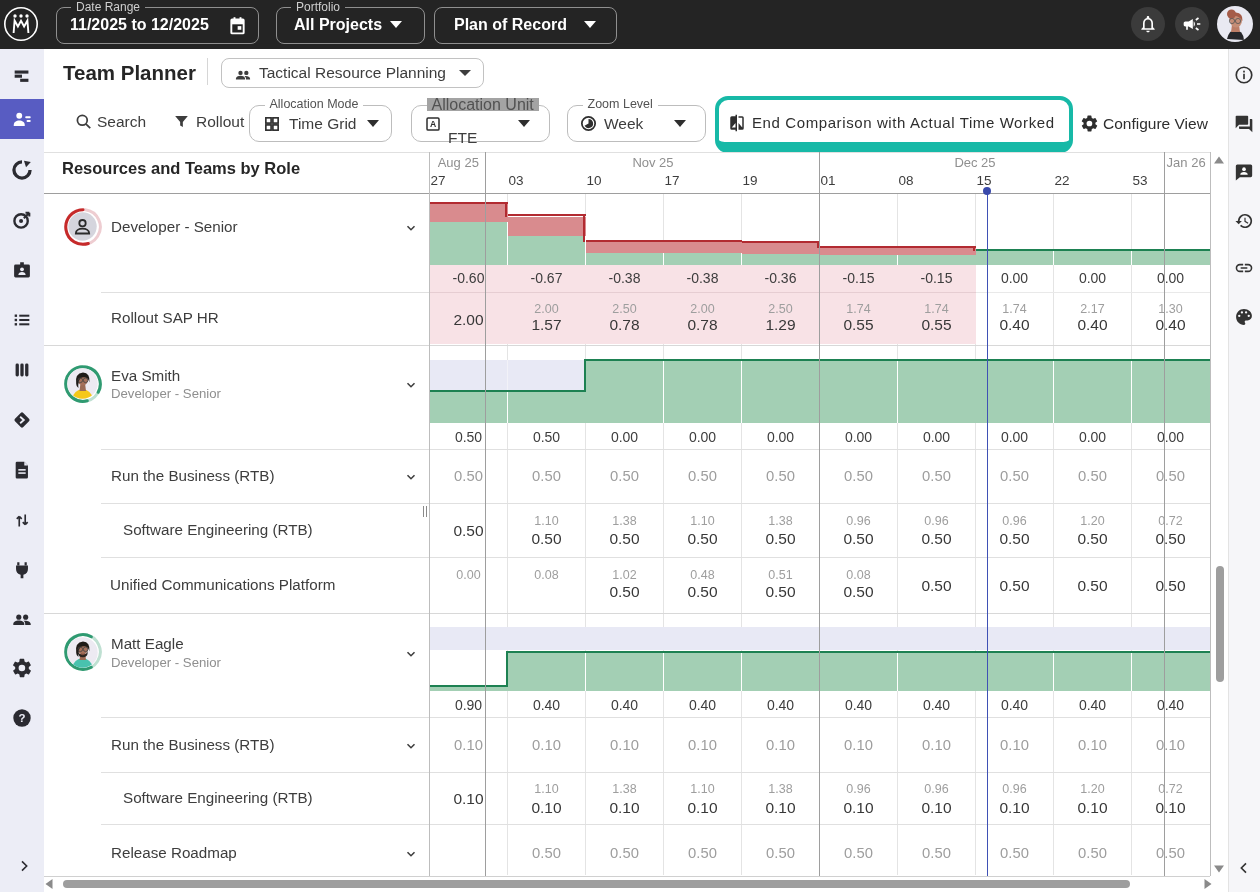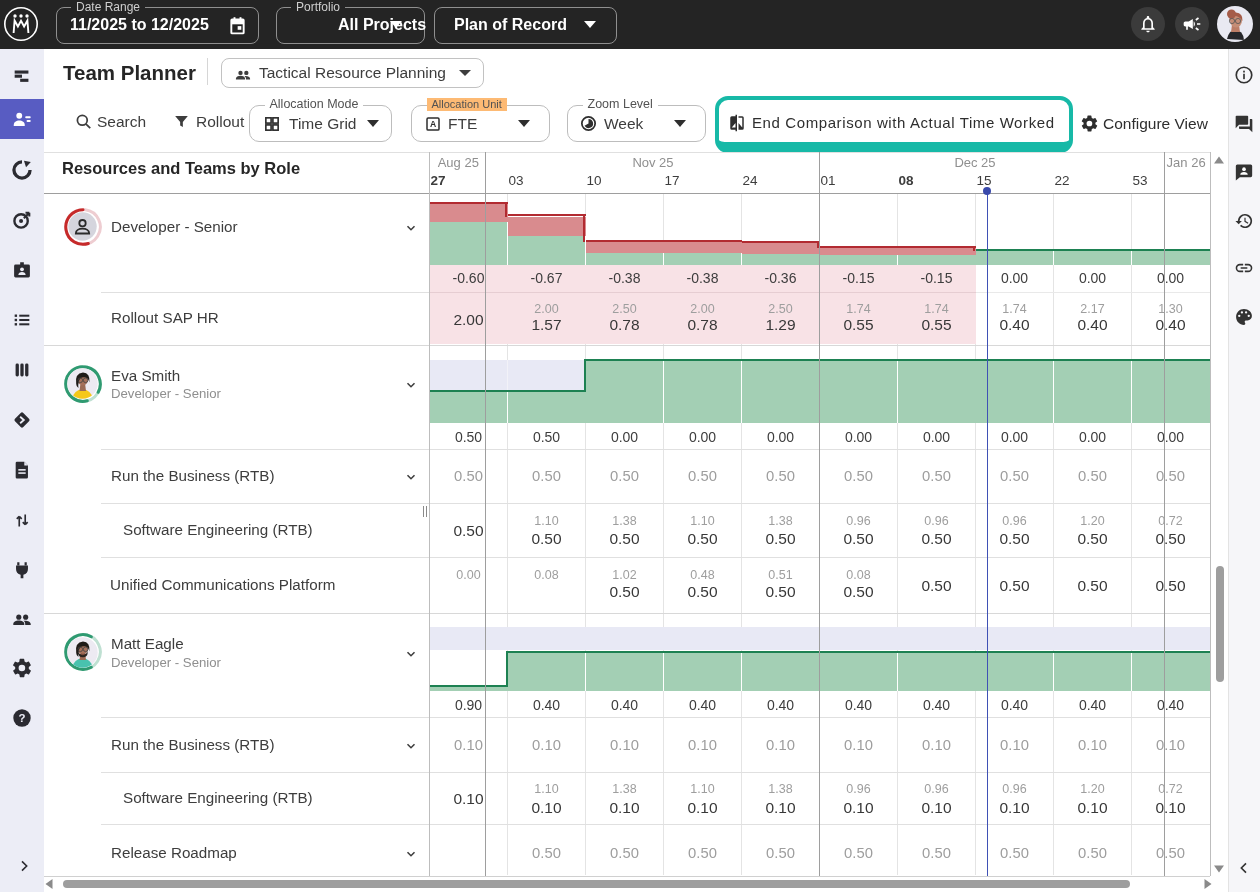--- a/index.html
+++ b/index.html
@@ -13,21 +13,21 @@
 <div style="position:absolute;left:70px;top:15px;width:160px;height:20px;line-height:20px;color:#fff;font-weight:700;font-size:16px;">11/2025 to 12/2025</div>
 <svg style="position:absolute;left:228px;top:15px" width="19" height="21" viewBox="0 0 24 26">
 <rect x="7" y="2.5" width="2.4" height="5" fill="#fff"></rect>
     <rect x="14.6" y="2.5" width="2.4" height="5" fill="#fff"></rect>
 <rect x="4.2" y="5.5" width="15.6" height="17.5" rx="1" fill="none" stroke="#fff" stroke-width="2.4"></rect>
 <rect x="4.2" y="5.5" width="15.6" height="6" fill="#fff"></rect>
 <rect x="12.2" y="13.8" width="4.6" height="4.6" fill="#fff"></rect>
 </svg>
 <div style="position:absolute;left:276px;top:7px;width:149px;height:37px;border:1px solid #8f8f8f;border-radius:8px;"></div>
 <div style="position:absolute;left:291px;top:1px;height:12px;line-height:12px;padding:0 5px;background:#242424;color:#cfcfcf;font-size:12px;">Portfolio</div>
-<div style="position:absolute;left:294px;top:15px;width:100px;height:20px;line-height:20px;color:#fff;font-weight:700;font-size:16px;margin-left:44px;">All Projects</div>
+<div style="position:absolute;left:294px;top:15px;width:100px;height:20px;line-height:20px;color:#fff;font-weight:700;font-size:16px;">All Projects</div>
 <div style="position:absolute;left:390px;top:21px;width:0;height:0;border-left:6px solid transparent;border-right:6px solid transparent;border-top:7px solid #fff"></div>
 <div style="position:absolute;left:434px;top:7px;width:183px;height:37px;border:1px solid #8f8f8f;border-radius:8px;"></div>
 <div style="position:absolute;left:454px;top:15px;width:130px;height:20px;line-height:20px;color:#fff;font-weight:700;font-size:16px;">Plan of Record</div>
 <div style="position:absolute;left:584px;top:21px;width:0;height:0;border-left:6px solid transparent;border-right:6px solid transparent;border-top:7px solid #fff"></div>
 <div style="position:absolute;left:1131px;top:7px;width:34px;height:34px;border-radius:50%;background:#3b3b3b"></div>
 <svg style="position:absolute;left:1138px;top:14px" width="20" height="20" viewBox="0 0 24 24" fill="#fff">
     <path d="M12 22c1.1 0 2-.9 2-2h-4c0 1.1.9 2 2 2zm6-6v-5c0-3.07-1.63-5.64-4.5-6.32V4c0-.83-.67-1.5-1.5-1.5s-1.5.67-1.5 1.5v.68C7.64 5.36 6 7.92 6 11v5l-2 2v1h16v-1l-2-2zm-2 1H8v-6c0-2.48 1.51-4.5 4-4.5s4 2.02 4 4.5v6z"></path>
   </svg>
 <div style="position:absolute;left:1175px;top:7px;width:34px;height:34px;border-radius:50%;background:#3b3b3b"></div>
 <svg style="position:absolute;left:1182px;top:14px" width="20" height="20" viewBox="0 0 24 24" fill="#fff">
@@ -184,26 +184,26 @@
 <div style="position:absolute;left:264.5px;top:98px;height:13px;line-height:13px;padding:0 5px;background:#fff;color:#525252;font-size:12.5px;white-space:nowrap">Allocation Mode</div>
 <svg style="position:absolute;left:263px;top:115px" width="18" height="18" viewBox="0 0 24 24" fill="none" stroke="#2e2e2e" stroke-width="2.2">
     <rect x="3.8" y="3.8" width="7" height="7"></rect>
     <rect x="13.2" y="3.8" width="7" height="7"></rect>
     <rect x="3.8" y="13.2" width="7" height="7"></rect>
     <rect x="13.2" y="13.2" width="7" height="7"></rect>
   </svg>
 <div style="position:absolute;left:289px;top:114px;width:80px;height:20px;line-height:20px;font-size:15.5px;color:#3d3d3d">Time Grid</div>
 <div style="position:absolute;left:367px;top:120px;width:0;height:0;border-left:6.5px solid transparent;border-right:6.5px solid transparent;border-top:7px solid #2e2e2e"></div>
 <div style="position:absolute;left:410.5px;top:105px;width:139px;height:37px;border:1px solid #bdbdbd;border-radius:10px"></div>
-<div style="position:absolute;left:426.5px;top:98px;height:13px;line-height:13px;padding:0 5px;background:#fdba74;color:#525252;font-size:11px;white-space:nowrap">Allocation Unit</div>
+<div style="position:absolute;left:426.5px;top:98px;height:13px;line-height:13px;padding:0 5px;background:#a3a3a3;color:#525252;font-size:16px;white-space:nowrap">Allocation Unit</div>
 <svg style="position:absolute;left:424px;top:115px" width="18" height="18" viewBox="0 0 24 24">
     <rect x="4" y="4" width="16" height="16" rx="1.5" fill="none" stroke="#2e2e2e" stroke-width="2"></rect>
     <text x="12" y="16.5" font-size="11.5" font-weight="bold" fill="#2e2e2e" text-anchor="middle" font-family="Liberation Sans">A</text>
   </svg>
-<div style="position:absolute;left:448px;top:114px;width:60px;height:20px;line-height:20px;font-size:15.5px;color:#3d3d3d">FTE</div>
+<div style="position:absolute;left:448px;top:128px;width:60px;height:20px;line-height:20px;font-size:15.5px;color:#3d3d3d">FTE</div>
 <div style="position:absolute;left:518px;top:120px;width:0;height:0;border-left:6.5px solid transparent;border-right:6.5px solid transparent;border-top:7px solid #2e2e2e"></div>
 <div style="position:absolute;left:566.5px;top:105px;width:139px;height:37px;border:1px solid #bdbdbd;border-radius:10px"></div>
 <div style="position:absolute;left:582.5px;top:98px;height:13px;line-height:13px;padding:0 5px;background:#fff;color:#525252;font-size:12.5px;white-space:nowrap">Zoom Level</div>
 <svg style="position:absolute;left:579px;top:114px" width="19" height="19" viewBox="0 0 24 24">
     <circle cx="12" cy="12" r="8.4" fill="none" stroke="#2e2e2e" stroke-width="2.2"></circle>
     <path d="M12 12 L12 6.2 A5.8 5.8 0 1 1 7 14.9 Z" fill="#2e2e2e"></path>
   </svg>
 <div style="position:absolute;left:604px;top:114px;width:60px;height:20px;line-height:20px;font-size:15.5px;color:#3d3d3d">Week</div>
 <div style="position:absolute;left:674px;top:120px;width:0;height:0;border-left:6.5px solid transparent;border-right:6.5px solid transparent;border-top:7px solid #2e2e2e"></div>
 <div style="position:absolute;left:715px;top:96px;width:358px;height:57px;border:4.5px solid #17b9a7;border-bottom-width:11px;border-radius:13px;background:#fff"></div>
@@ -299,27 +299,27 @@
 <div style="position:absolute;left:101px;top:823.9px;width:1109px;height:1px;background:#e0e0e0;z-index:5"></div>
 <div style="position:absolute;left:484.7px;top:152px;width:1px;height:723.5px;background:#9e9e9e;z-index:6"></div>
 <div style="position:absolute;left:819.0px;top:152px;width:1px;height:723.5px;background:#9e9e9e;z-index:6"></div>
 <div style="position:absolute;left:1164.0px;top:152px;width:1px;height:723.5px;background:#9e9e9e;z-index:6"></div>
 <div style="position:absolute;left:429px;top:152px;width:1px;height:723.5px;background:#bdbdbd;z-index:6"></div>
 <div style="position:absolute;left:1209.5px;top:152px;width:1px;height:723.5px;background:#bdbdbd;z-index:6"></div>
 <div style="position:absolute;left:437.7px;top:152.5px;width:60px;height:20px;line-height:20px;z-index:5;font-size:13px;color:#8f8f8f;font-weight:400;text-align:left;letter-spacing:0">Aug 25</div>
 <div style="position:absolute;left:623px;top:152.5px;width:60px;height:20px;line-height:20px;z-index:5;font-size:13px;color:#8f8f8f;font-weight:400;text-align:center;letter-spacing:0">Nov 25</div>
 <div style="position:absolute;left:945px;top:152.5px;width:60px;height:20px;line-height:20px;z-index:5;font-size:13px;color:#8f8f8f;font-weight:400;text-align:center;letter-spacing:0">Dec 25</div>
 <div style="position:absolute;left:1166.6px;top:152.5px;width:60px;height:20px;line-height:20px;z-index:5;font-size:13px;color:#8f8f8f;font-weight:400;text-align:left;letter-spacing:0">Jan 26</div>
-<div style="position:absolute;left:430.5px;top:170.5px;width:40px;height:20px;line-height:20px;z-index:5;font-size:13.5px;color:#3d3d3d;font-weight:700;text-align:left;letter-spacing:0">27</div>
+<div style="position:absolute;left:430.5px;top:170.5px;width:40px;height:20px;line-height:20px;z-index:5;font-size:13.5px;color:#3d3d3d;font-weight:400;text-align:left;letter-spacing:0">27</div>
 <div style="position:absolute;left:508.5px;top:170.5px;width:40px;height:20px;line-height:20px;z-index:5;font-size:13.5px;color:#3d3d3d;font-weight:400;text-align:left;letter-spacing:0">03</div>
 <div style="position:absolute;left:586.5px;top:170.5px;width:40px;height:20px;line-height:20px;z-index:5;font-size:13.5px;color:#3d3d3d;font-weight:400;text-align:left;letter-spacing:0">10</div>
 <div style="position:absolute;left:664.5px;top:170.5px;width:40px;height:20px;line-height:20px;z-index:5;font-size:13.5px;color:#3d3d3d;font-weight:400;text-align:left;letter-spacing:0">17</div>
-<div style="position:absolute;left:742.5px;top:170.5px;width:40px;height:20px;line-height:20px;z-index:5;font-size:13.5px;color:#3d3d3d;font-weight:400;text-align:left;letter-spacing:0">24</div>
+<div style="position:absolute;left:742.5px;top:170.5px;width:40px;height:20px;line-height:20px;z-index:5;font-size:13.5px;color:#3d3d3d;font-weight:400;text-align:left;letter-spacing:0">19</div>
 <div style="position:absolute;left:820.5px;top:170.5px;width:40px;height:20px;line-height:20px;z-index:5;font-size:13.5px;color:#3d3d3d;font-weight:400;text-align:left;letter-spacing:0">01</div>
-<div style="position:absolute;left:898.5px;top:170.5px;width:40px;height:20px;line-height:20px;z-index:5;font-size:13.5px;color:#3d3d3d;font-weight:700;text-align:left;letter-spacing:0">08</div>
+<div style="position:absolute;left:898.5px;top:170.5px;width:40px;height:20px;line-height:20px;z-index:5;font-size:13.5px;color:#3d3d3d;font-weight:400;text-align:left;letter-spacing:0">08</div>
 <div style="position:absolute;left:976.5px;top:170.5px;width:40px;height:20px;line-height:20px;z-index:5;font-size:13.5px;color:#3d3d3d;font-weight:400;text-align:left;letter-spacing:0">15</div>
 <div style="position:absolute;left:1054.5px;top:170.5px;width:40px;height:20px;line-height:20px;z-index:5;font-size:13.5px;color:#3d3d3d;font-weight:400;text-align:left;letter-spacing:0">22</div>
 <div style="position:absolute;left:1132.5px;top:170.5px;width:40px;height:20px;line-height:20px;z-index:5;font-size:13.5px;color:#3d3d3d;font-weight:400;text-align:left;letter-spacing:0">53</div>
 <div style="position:absolute;left:986.5px;top:193px;width:1.6px;height:682.5px;background:#3f51b5;z-index:7"></div>
 <div style="position:absolute;left:983.2px;top:186.5px;width:8px;height:8px;border-radius:50%;background:#3949ab;z-index:7"></div>
 <div style="position:absolute;left:111px;top:216.5px;width:310px;height:20px;line-height:20px;font-size:15.2px;color:#3d3d3d;white-space:nowrap;z-index:6">Developer - Senior</div>
 <svg style="position:absolute;left:404px;top:220.5px;z-index:6" width="14" height="14" viewBox="0 0 24 24">
     <path d="M6 9l6 6 6-6" fill="none" stroke="#3d3d3d" stroke-width="2.6"></path>
   </svg>
 <div style="position:absolute;left:111px;top:308px;width:310px;height:20px;line-height:20px;font-size:15.2px;color:#3d3d3d;white-space:nowrap;z-index:6">Rollout SAP HR</div>

